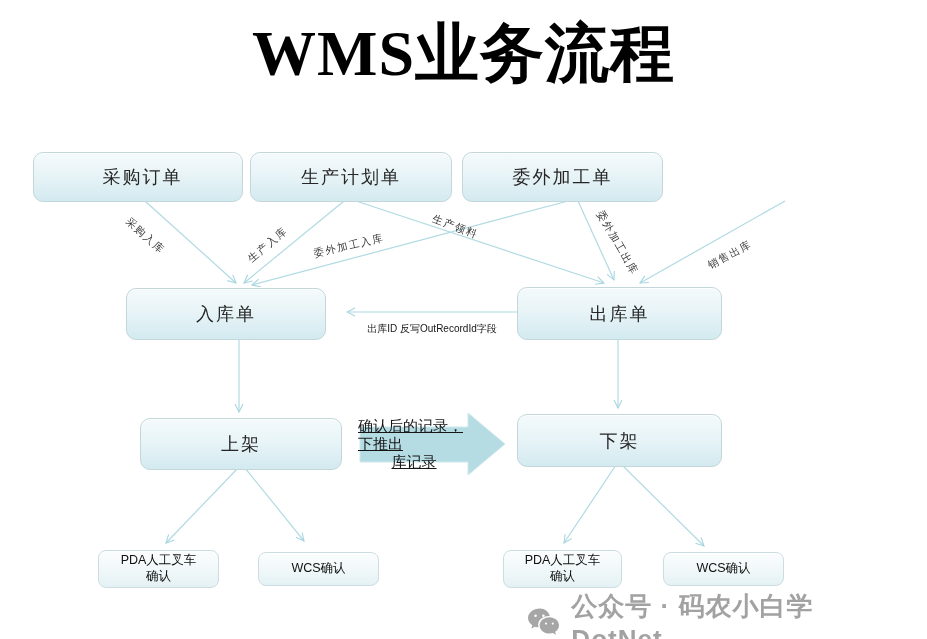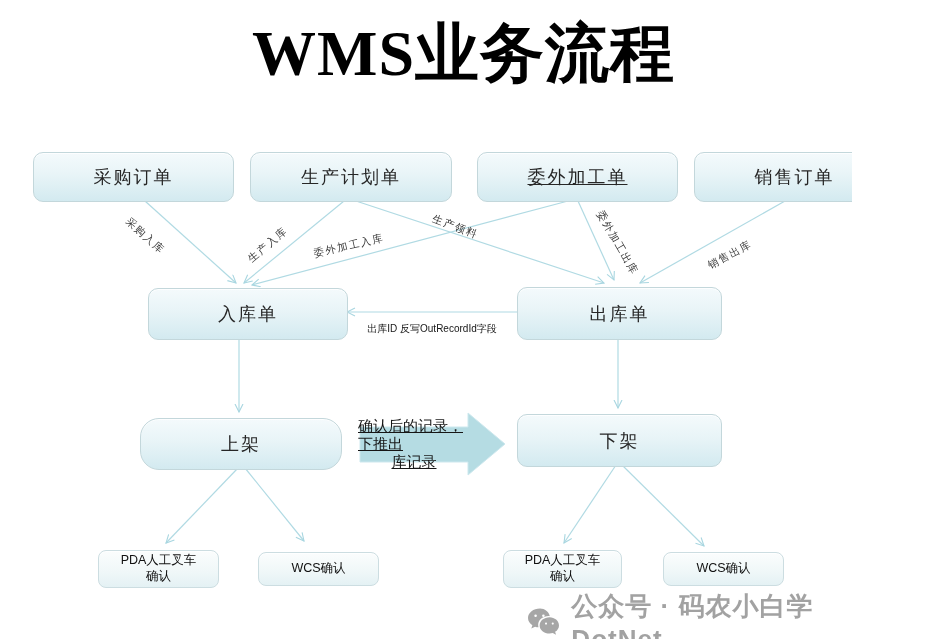--- a/index.html
+++ b/index.html
@@ -22,27 +22,27 @@
     font-family:"Liberation Serif","DejaVu Serif",serif;
     font-size:18px;color:#262626;letter-spacing:2px;
   }
   .node.small{
     border-radius:8px;border:1px solid #ccdde1;
     background:linear-gradient(180deg,#fbfdfd 0%,#eff7f8 60%,#e4f1f4 100%);
     font-family:"Liberation Sans","DejaVu Sans",sans-serif;
     font-size:12.5px;color:#111;letter-spacing:0;
     flex-direction:column;line-height:1.25;text-align:center;
   }
-  .n-purchase {left:33px;  top:152px; width:199px; height:48px;}
+  .n-purchase {left:33px;  top:152px; width:199px; height:48px;padding-left:9px;}
   .n-prodplan {left:250px; top:152px; width:200px; height:48px;}
-  .n-outsource{left:477px; top:152px; width:199px; height:48px;text-decoration:underline;}
+  .n-outsource{left:462px; top:152px; width:199px; height:48px;}
   .n-sales    {left:694px; top:152px; width:199px; height:48px;}
-  .n-inbound  {left:148px; top:288px; width:198px; height:50px;}
+  .n-inbound  {left:126px; top:288px; width:198px; height:50px;}
   .n-outbound {left:517px; top:287px; width:203px; height:51px;}
-  .n-shelfon  {left:140px; top:418px; width:200px; height:50px;border-radius:19px;}
+  .n-shelfon  {left:140px; top:418px; width:200px; height:50px;}
   .n-shelfoff {left:517px; top:414px; width:203px; height:51px;}
   .n-pda-l    {left:98px;  top:550px; width:119px; height:36px;}
   .n-wcs-l    {left:258px; top:552px; width:119px; height:32px;}
   .n-pda-r    {left:503px; top:550px; width:117px; height:36px;}
   .n-wcs-r    {left:663px; top:552px; width:119px; height:32px;}
 
   .edge-label{
     position:absolute;z-index:2;white-space:nowrap;
     font-family:"Liberation Serif","DejaVu Serif",serif;
     font-size:10.5px;color:#3a3a3a;letter-spacing:1.5px;
@@ -112,23 +112,20 @@
 
   <div class="node n-purchase">
     <span>采购订单</span>
   </div>
   <div class="node n-prodplan">
     <span>生产计划单</span>
   </div>
   <div class="node n-outsource">
     <span>委外加工单</span>
   </div>
-  <div class="node n-sales">
-    <span>销售订单</span>
-  </div>
 
   <div class="node n-inbound">
     <span>入库单</span>
   </div>
   <div class="node n-outbound">
     <span>出库单</span>
   </div>
 
   <div class="node n-shelfon">
     <span>上架</span>

